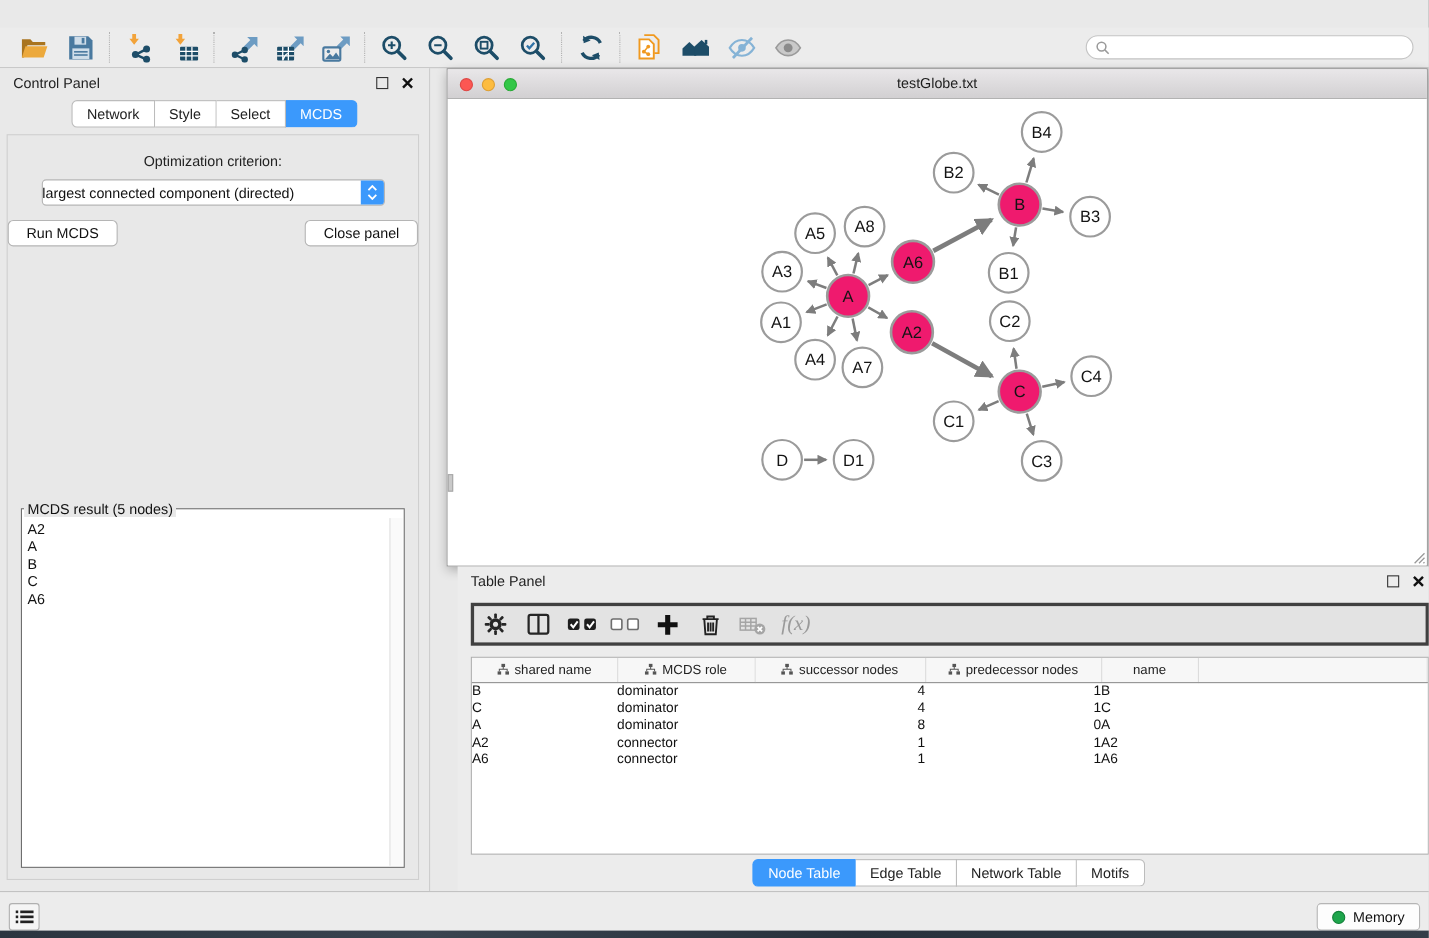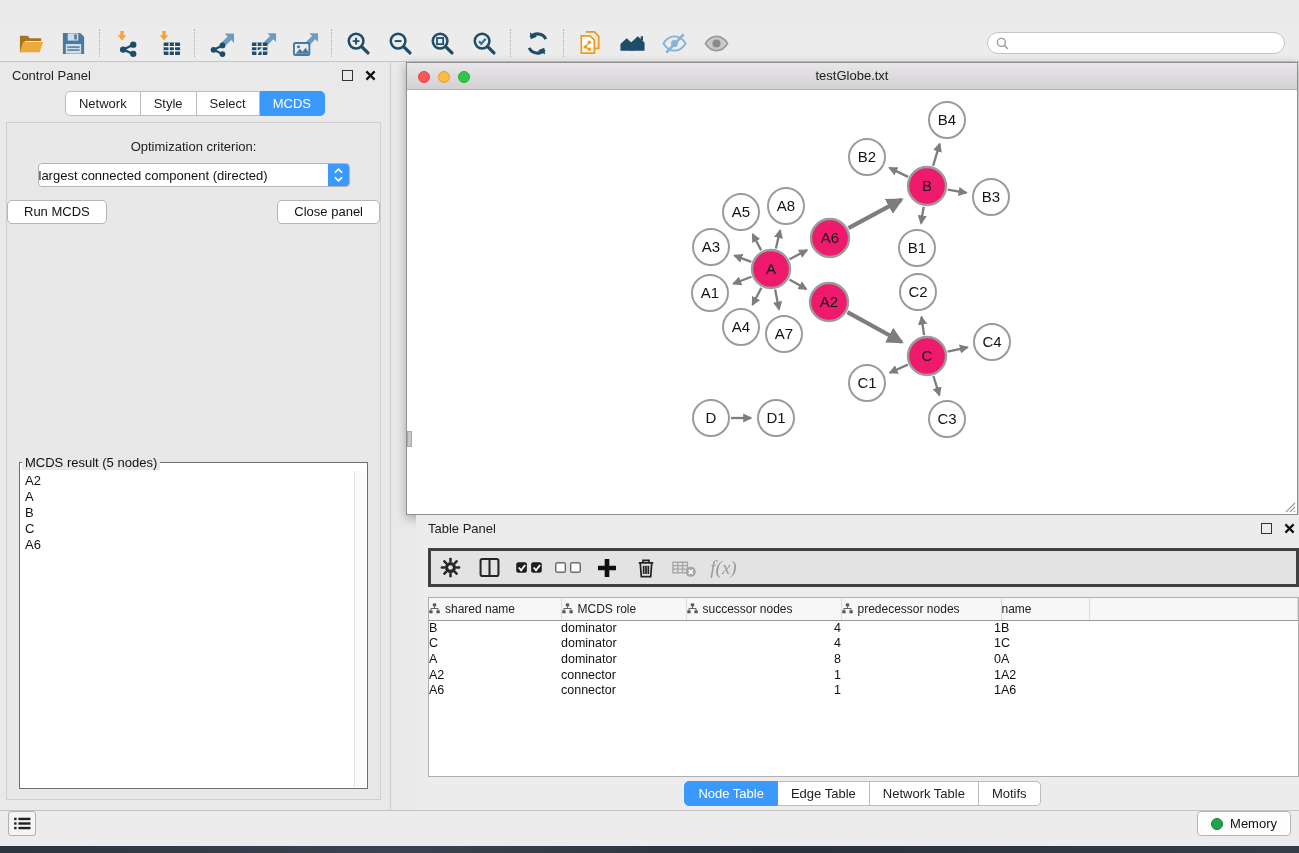--- a/index.html
+++ b/index.html
@@ -101,34 +101,34 @@
   .tp-btn { width:39px; height:32px; display:flex; align-items:center; justify-content:center; }
   .tp-btn svg { display:block; }
   .fx { font-family:"Liberation Serif", serif; font-style:italic; font-size:19px; color:#9a9a9a; }
   .tablewrap {
     position:absolute; left:12px; right:10px; top:82px; bottom:33px;
     background:#fff; border:1px solid #aeaeae; overflow:hidden;
   }
   table.datatable { border-collapse:collapse; table-layout:fixed; width:100%; font-size:12.5px; }
   table.datatable th {
     height:22px; font-weight:normal; font-size:12px; color:#222; background:#f7f7f7;
-    border-right:1px solid #dcdcdc; border-bottom:1px solid #989898; text-align:left;
+    border-right:1px solid #dcdcdc; border-bottom:1px solid #989898; text-align:center;
     white-space:nowrap; overflow:hidden;
   }
   table.datatable th .hicon { vertical-align:-1px; margin-right:5px; }
   table.datatable td { height:15.7px; padding:0; color:#111; white-space:nowrap; overflow:hidden; line-height:15.7px; }
   td.c-left { padding-left:12px; }
   td.c-role { padding-left:8px; }
   td.c-num { text-align:right; padding-right:15px; }
   td.c-name { padding-left:10px; }
   .tp-tabbar { position:absolute; left:0; right:0; bottom:4px; height:26px; display:flex; justify-content:center; align-items:center; }
   
   .statusbar {
     position:absolute; left:0; top:810px; width:1299px; height:36px;
-    background:#ececec; border-top:1px solid #c2c2c2; display:flex; align-items:flex-start; padding:0 8px;
+    background:#ececec; border-top:1px solid #c2c2c2; display:flex; align-items:flex-end; padding:0 8px;
   }
   .list-btn { width:28px; height:25px; background:#f5f5f5; border:1px solid #b0b0b0; border-radius:3px; display:flex; align-items:center; justify-content:center; }
   .memory-btn {
     margin-left:auto; height:25px; background:#fdfdfd; border:1px solid #b5b5b5; border-radius:4px;
     display:flex; align-items:center; gap:7px; padding:0 13px; font-size:13px; color:#111;
   }
   .memdot { width:12px; height:12px; border-radius:50%; background:#1ea54c; border:1px solid #13813a; }
   .desktop-strip { position:absolute; left:0; top:846px; width:1299px; height:7px;
     background:linear-gradient(90deg,#2b3540,#3a4450 30%,#28313c 60%,#343e49); }
 </style>

